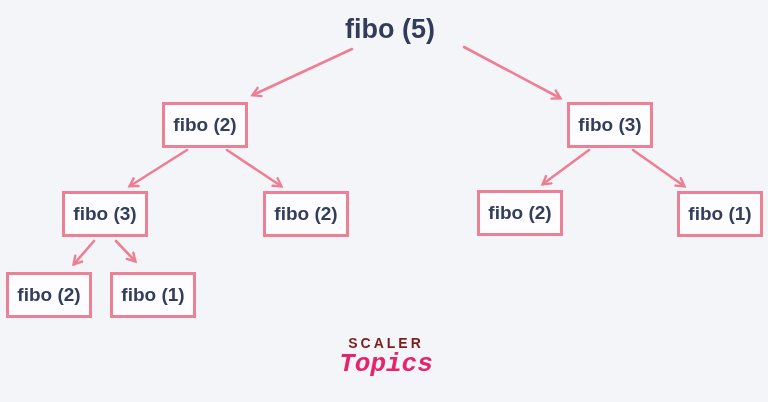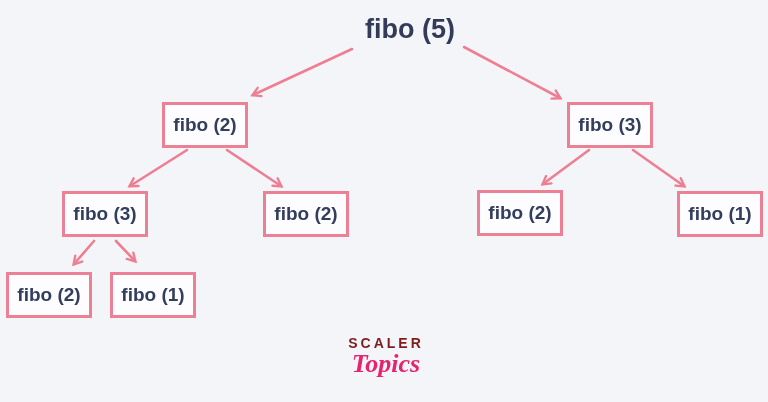--- a/index.html
+++ b/index.html
@@ -6,21 +6,21 @@
   .canvas{
     position:relative;
     width:768px;height:402px;
     background:#f4f5f9;
     font-family:"Liberation Sans", sans-serif;
     overflow:hidden;
   }
   .arrows{position:absolute;left:0;top:0;width:768px;height:402px;}
   .root-label{
     position:absolute;
-    left:410px;top:14px;
+    left:390px;top:14px;
     transform:translateX(-50%);
     font-size:27px;font-weight:bold;
     color:#323c58;
     white-space:nowrap;
   }
   .node{
     position:absolute;
     width:80px;height:40px;
     background:#fdfdff;
     border:3px solid #ec8196;
@@ -46,21 +46,21 @@
   }
   .logo-scaler{
     font-size:14px;font-weight:bold;
     letter-spacing:3px;
     color:#7f1d1d;
     display:block;
   }
   .logo-topics{
     display:block;
     margin-top:1px;
-    font-family:Liberation Serif, serif;
+    font-family:Liberation Mono, monospace;
     font-style:italic;
     font-weight:bold;
     font-size:26px;
     color:#e5246e;
   }
 </style>
 </head>
 <body>
 
 <div class="canvas">

